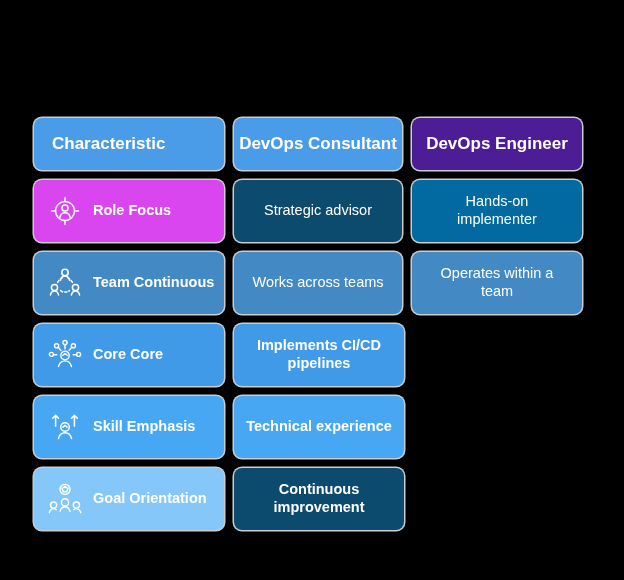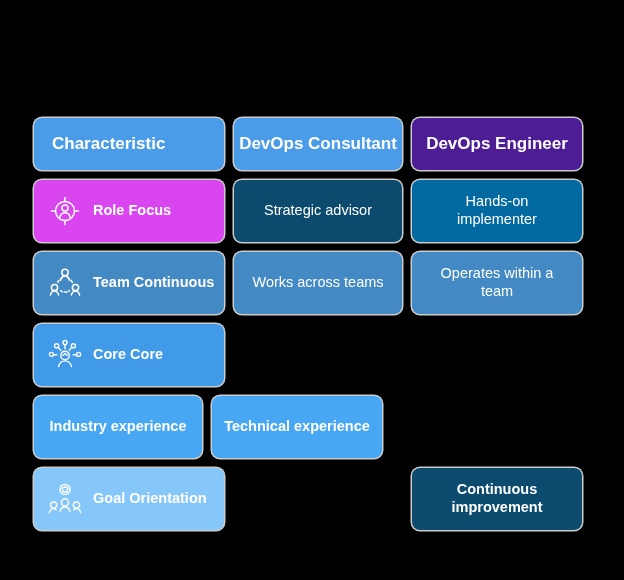--- a/index.html
+++ b/index.html
@@ -12,21 +12,21 @@
   #comparison-table {
     position:absolute;
     left:34px; top:118px;
     width:548px;
   }
   .table-row {
     display:flex;
     gap:10px;
     margin-bottom:10px;
   }
-  .table-row:last-child { margin-bottom:0;justify-content:space-between; }
+  .table-row:last-child { margin-bottom:0; }
 
   .cell {
     border-radius:8px;
     display:flex;
     align-items:center;
     justify-content:center;
     color:#ffffff;
     text-align:center;
     line-height:1.22;
     box-shadow:0 0 0 1.5px rgba(255,255,255,0.80), 0 2px 4px rgba(0,0,0,0.45);
@@ -151,25 +151,38 @@
           <path d="M23.8 9.3l-2.7 3.1"></path>
           <circle cx="3.4" cy="16.4" r="2"></circle>
           <path d="M5.4 16.7h3.4"></path>
           <circle cx="30.6" cy="16.4" r="2"></circle>
           <path d="M28.6 16.7h-3.4"></path>
           <path d="M14.8 17.3l2.2-1.6 2.2 1.6"></path>
         </svg>
       </span>
       <span class="label">Core Core</span>
     </div>
+    <div class="cell col-3" style="background:#409ae8">
+      <span class="label">Implements CI/CD
+pipelines</span>
+    </div>
   </div>
 
   <div class="table-row body-row">
-    <div class="cell col-2" style="background:#47a7f3">
-      <span class="label">Industry experience</span>
+    <div class="cell col-1" style="background:#47a7f3">
+      <span class="row-icon">
+        <svg viewBox="0 0 34 34" fill="none" stroke="#ffffff" stroke-width="1.5" stroke-linecap="round">
+          <circle cx="17" cy="17" r="4.3"></circle>
+          <path d="M10.4 28.6c1-3.7 3.5-5.8 6.6-5.8s5.6 2.1 6.6 5.8"></path>
+          <path d="M14.9 17.1l2.1-1.6 2.1 1.6"></path>
+          <path d="M7.6 16.2V5.4M4.7 8.3l2.9-2.9 2.9 2.9"></path>
+          <path d="M26.4 16.2V5.4M23.5 8.3l2.9-2.9 2.9 2.9"></path>
+        </svg>
+      </span>
+      <span class="label">Skill Emphasis</span>
     </div>
     <div class="cell col-3" style="background:#47a7f3">
       <span class="label">Technical experience</span>
     </div>
   </div>
 
   <div class="table-row body-row">
     <div class="cell col-1" style="background:#84c7f8">
       <span class="row-icon">
         <svg viewBox="0 0 34 34" fill="none" stroke="#ffffff" stroke-width="1.4" stroke-linecap="round">

